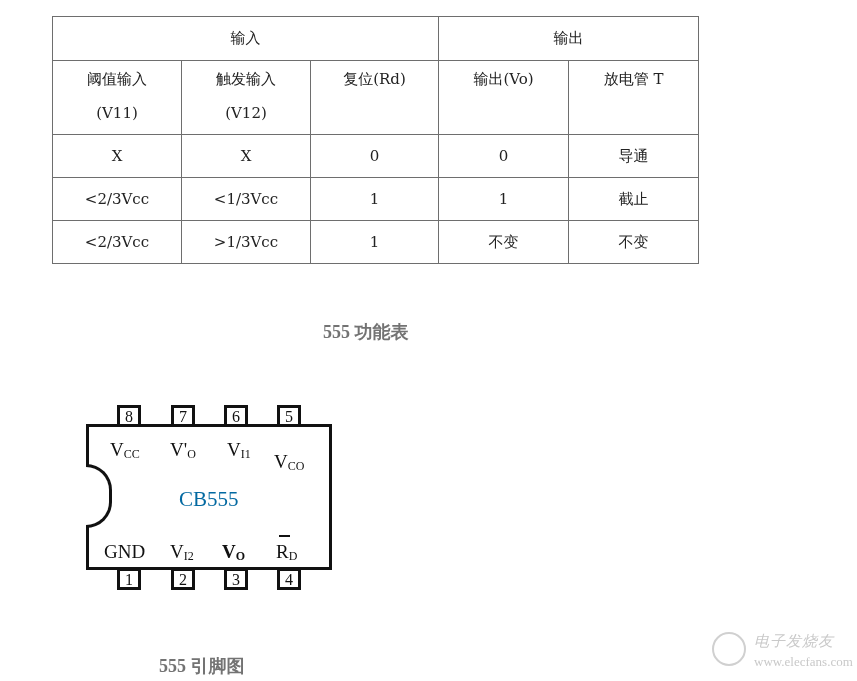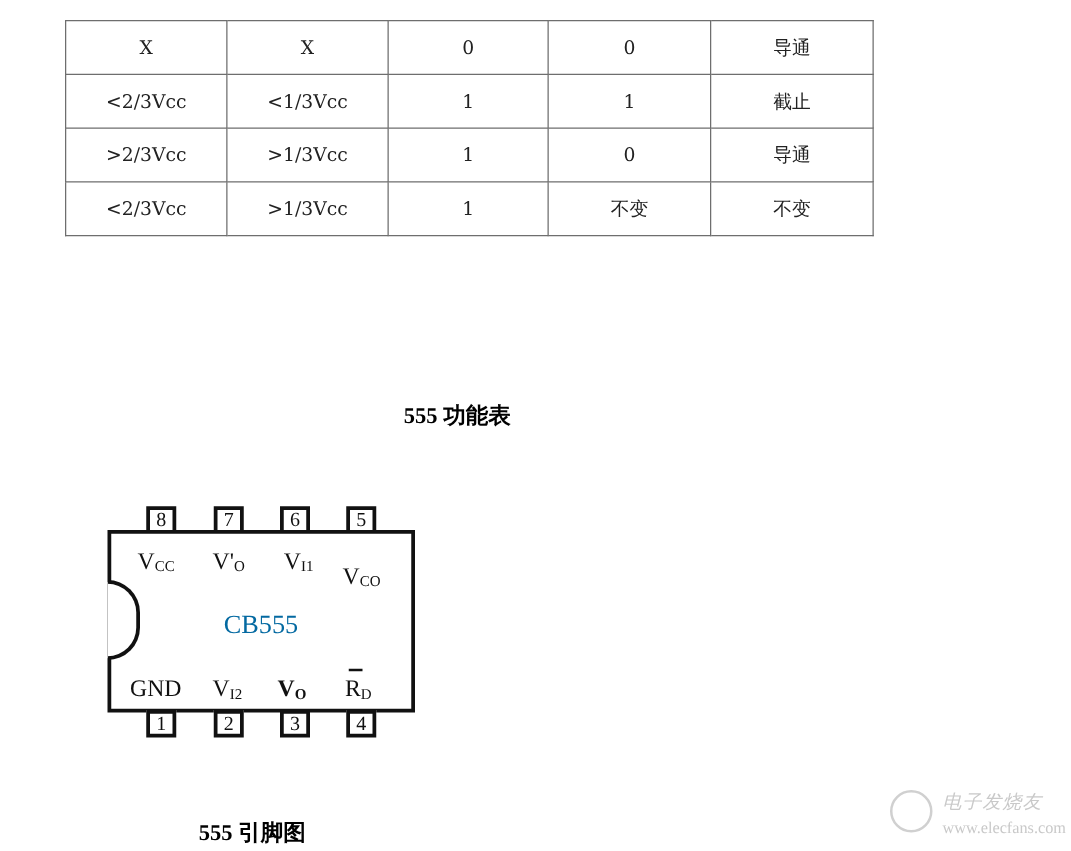--- a/index.html
+++ b/index.html
@@ -21,21 +21,21 @@
       font-size: 15px;
       padding: 0;
       color: #222;
     }
     .hdr-row td { height: 43px; }
     .sub-row td { height: 73px; vertical-align: top; }
     .sub-row .line1 { display: block; margin-top: 6px; line-height: 24px; }
     .sub-row .line2 { display: block; margin-top: 12px; line-height: 20px; }
     .data-row td { height: 42px; }
     .caption {
-      position: absolute; font-weight: bold; font-size: 18px; color: #000000;
+      position: absolute; font-weight: bold; font-size: 18px; color: #737373;
       font-family: "Liberation Serif", "DejaVu Serif", serif;
     }
     .chip {
       position: absolute; left: 86px; top: 424px; width: 246px; height: 146px;
       border: 3px solid #111; box-sizing: border-box; background: #fff;
     }
     .notch {
       position: absolute; left: -3px; top: 37px; width: 26px; height: 64px;
       border: 3px solid #111; border-left: none;
       border-radius: 0 34px 34px 0; box-sizing: border-box; background: #fff;
@@ -73,40 +73,56 @@
 
 <table class="func">
   <colgroup>
     <col style="width:129px">
       <col style="width:129px">
       <col style="width:128px">
       <col style="width:130px">
       <col style="width:130px">
   </colgroup>
   <tbody>
+      <tr class="hdr-row">
+    <td colspan="3">输入</td>
+    <td colspan="2">输出</td>
+  </tr>
+  <tr class="sub-row">
+    <td>
+      <span class="line1">阈值输入</span>
+      <span class="line2">(V11)</span>
+    </td>
+    <td>
+      <span class="line1">触发输入</span>
+      <span class="line2">(V12)</span>
+    </td>
+    <td>
+      <span class="line1">复位(Rd)</span>
+    </td>
+    <td>
+      <span class="line1">输出(Vo)</span>
+    </td>
+    <td>
+      <span class="line1">放电管 T</span>
+    </td>
+  </tr>
   <tr class="data-row">
     <td>X</td>
     <td>X</td>
     <td>0</td>
     <td>0</td>
     <td>导通</td>
   </tr>
   <tr class="data-row">
     <td>&lt;2/3Vcc</td>
     <td>&lt;1/3Vcc</td>
     <td>1</td>
     <td>1</td>
     <td>截止</td>
-  </tr>
-  <tr class="data-row">
-    <td>&gt;2/3Vcc</td>
-    <td>&gt;1/3Vcc</td>
-    <td>1</td>
-    <td>0</td>
-    <td>导通</td>
   </tr>
   <tr class="data-row">
     <td>&lt;2/3Vcc</td>
     <td>&gt;1/3Vcc</td>
     <td>1</td>
     <td>不变</td>
     <td>不变</td>
   </tr>
 </tbody>
   </table>

